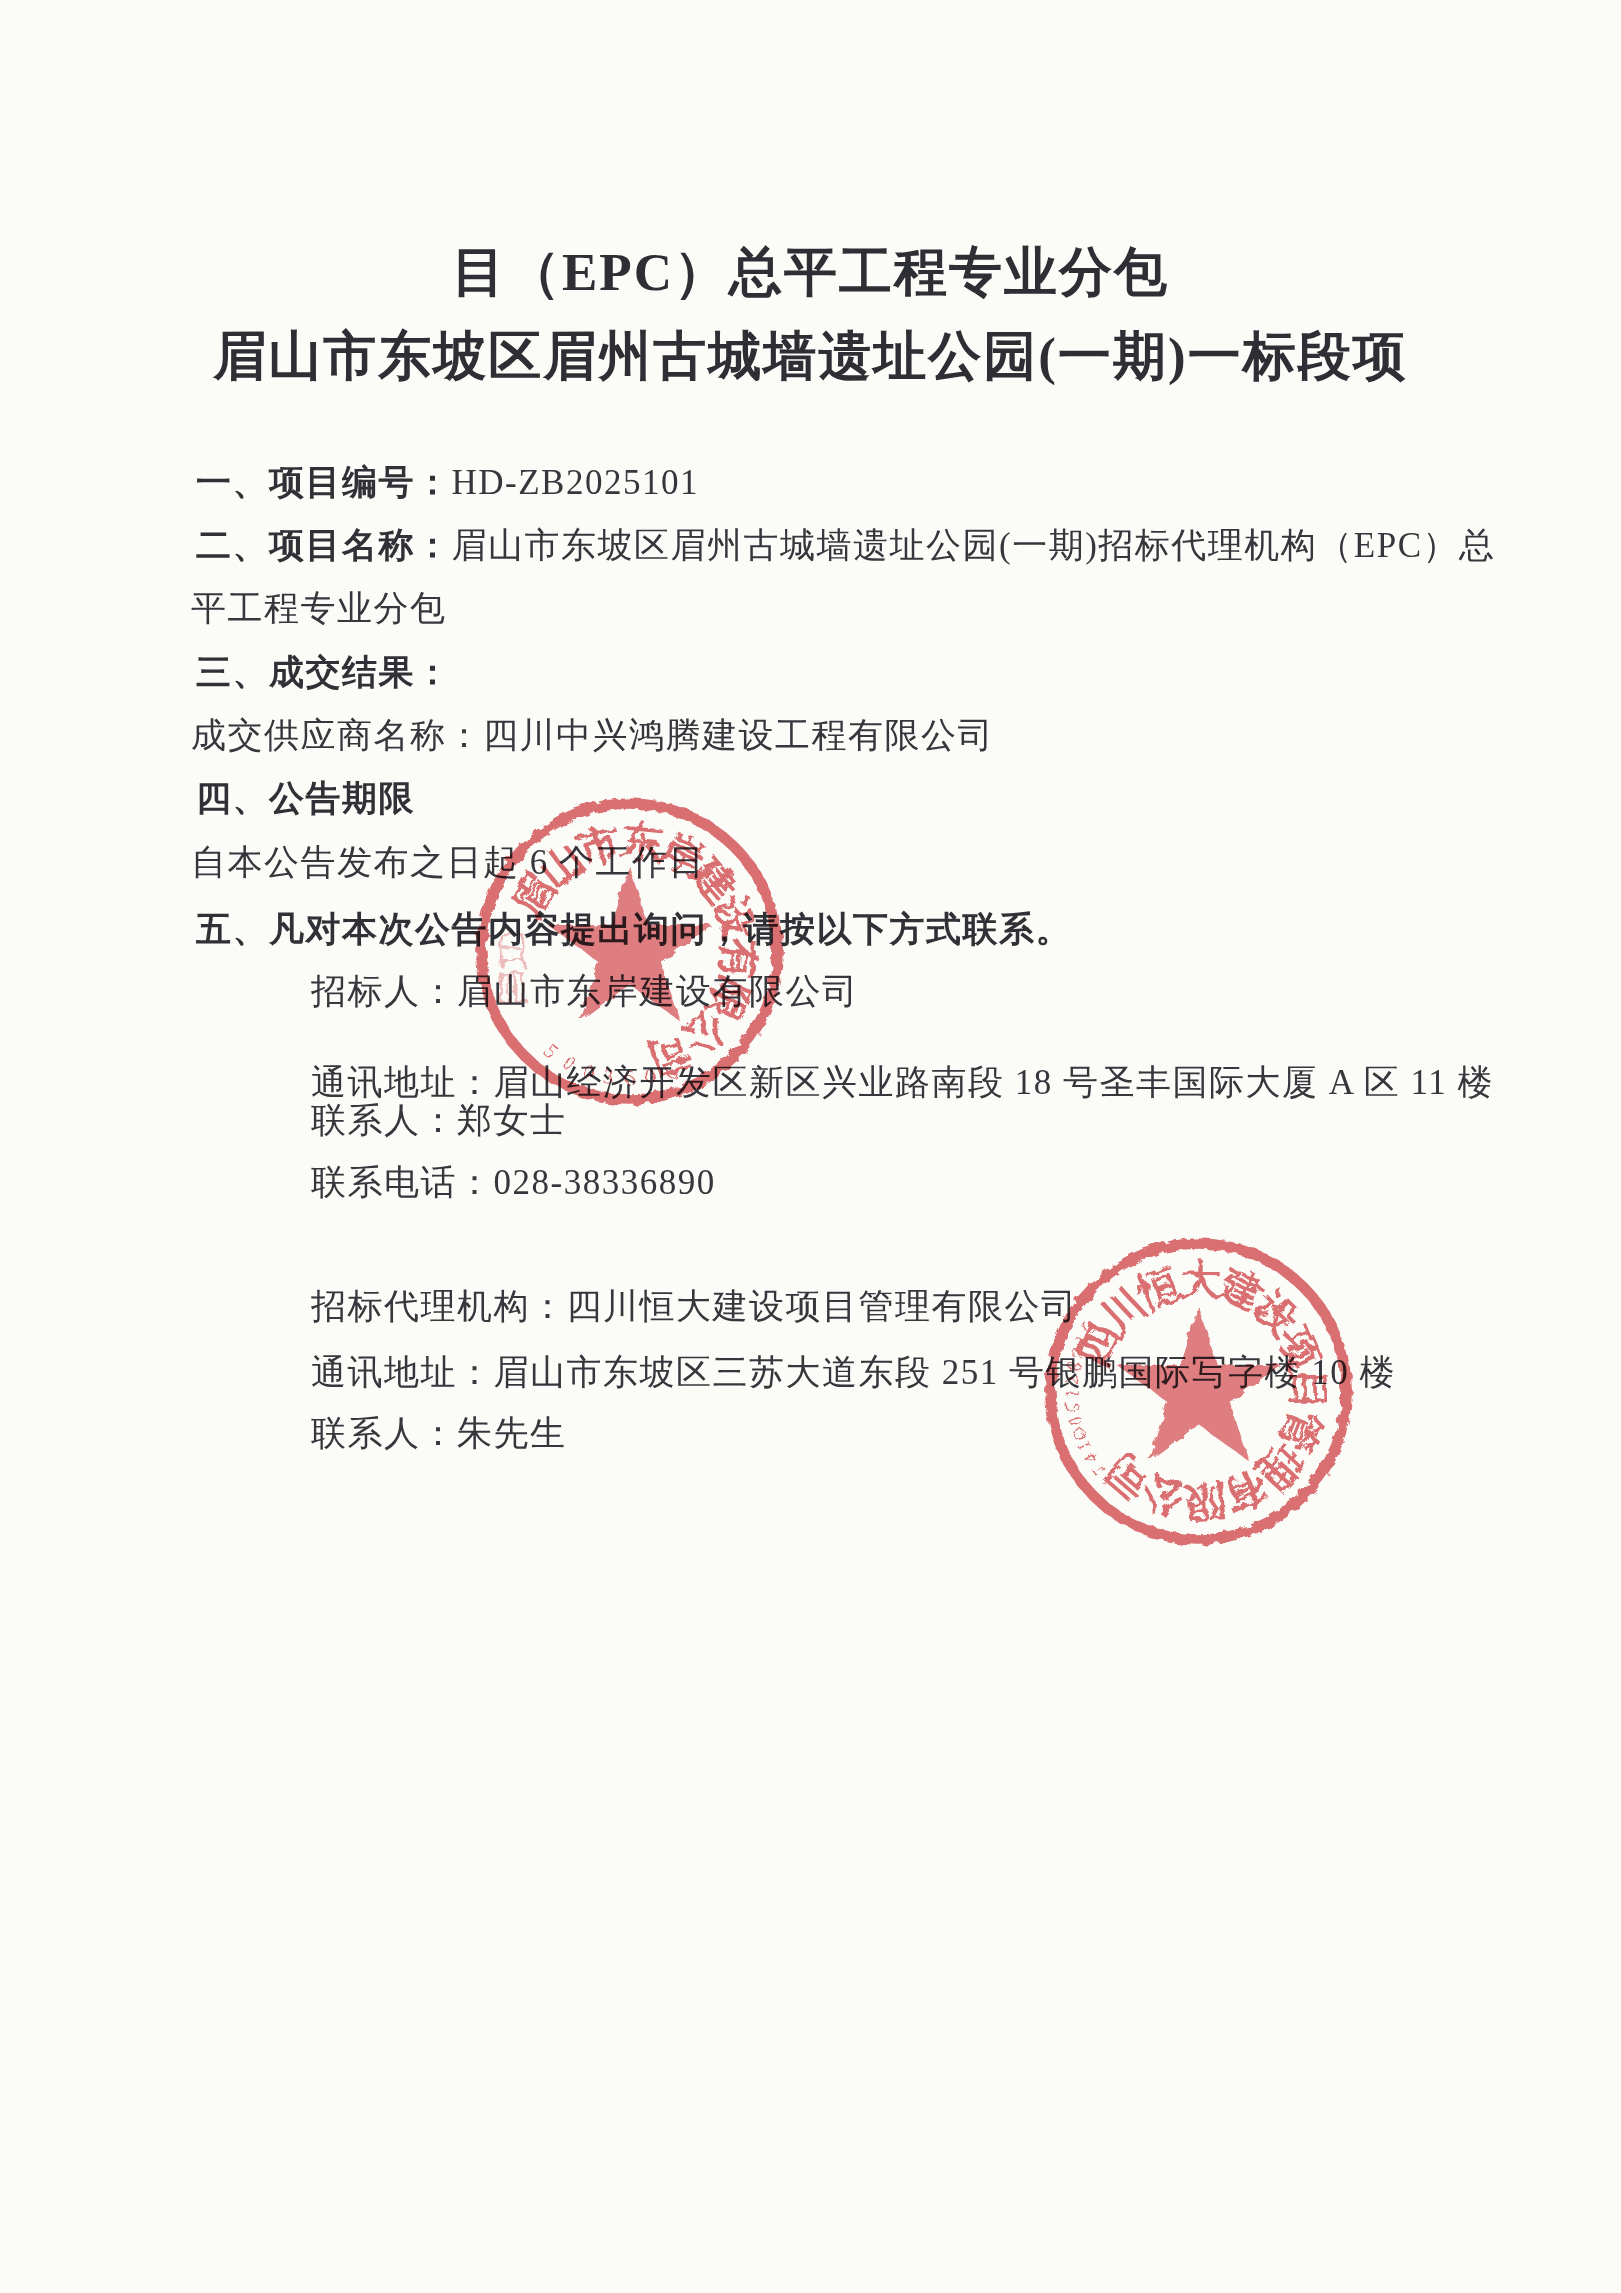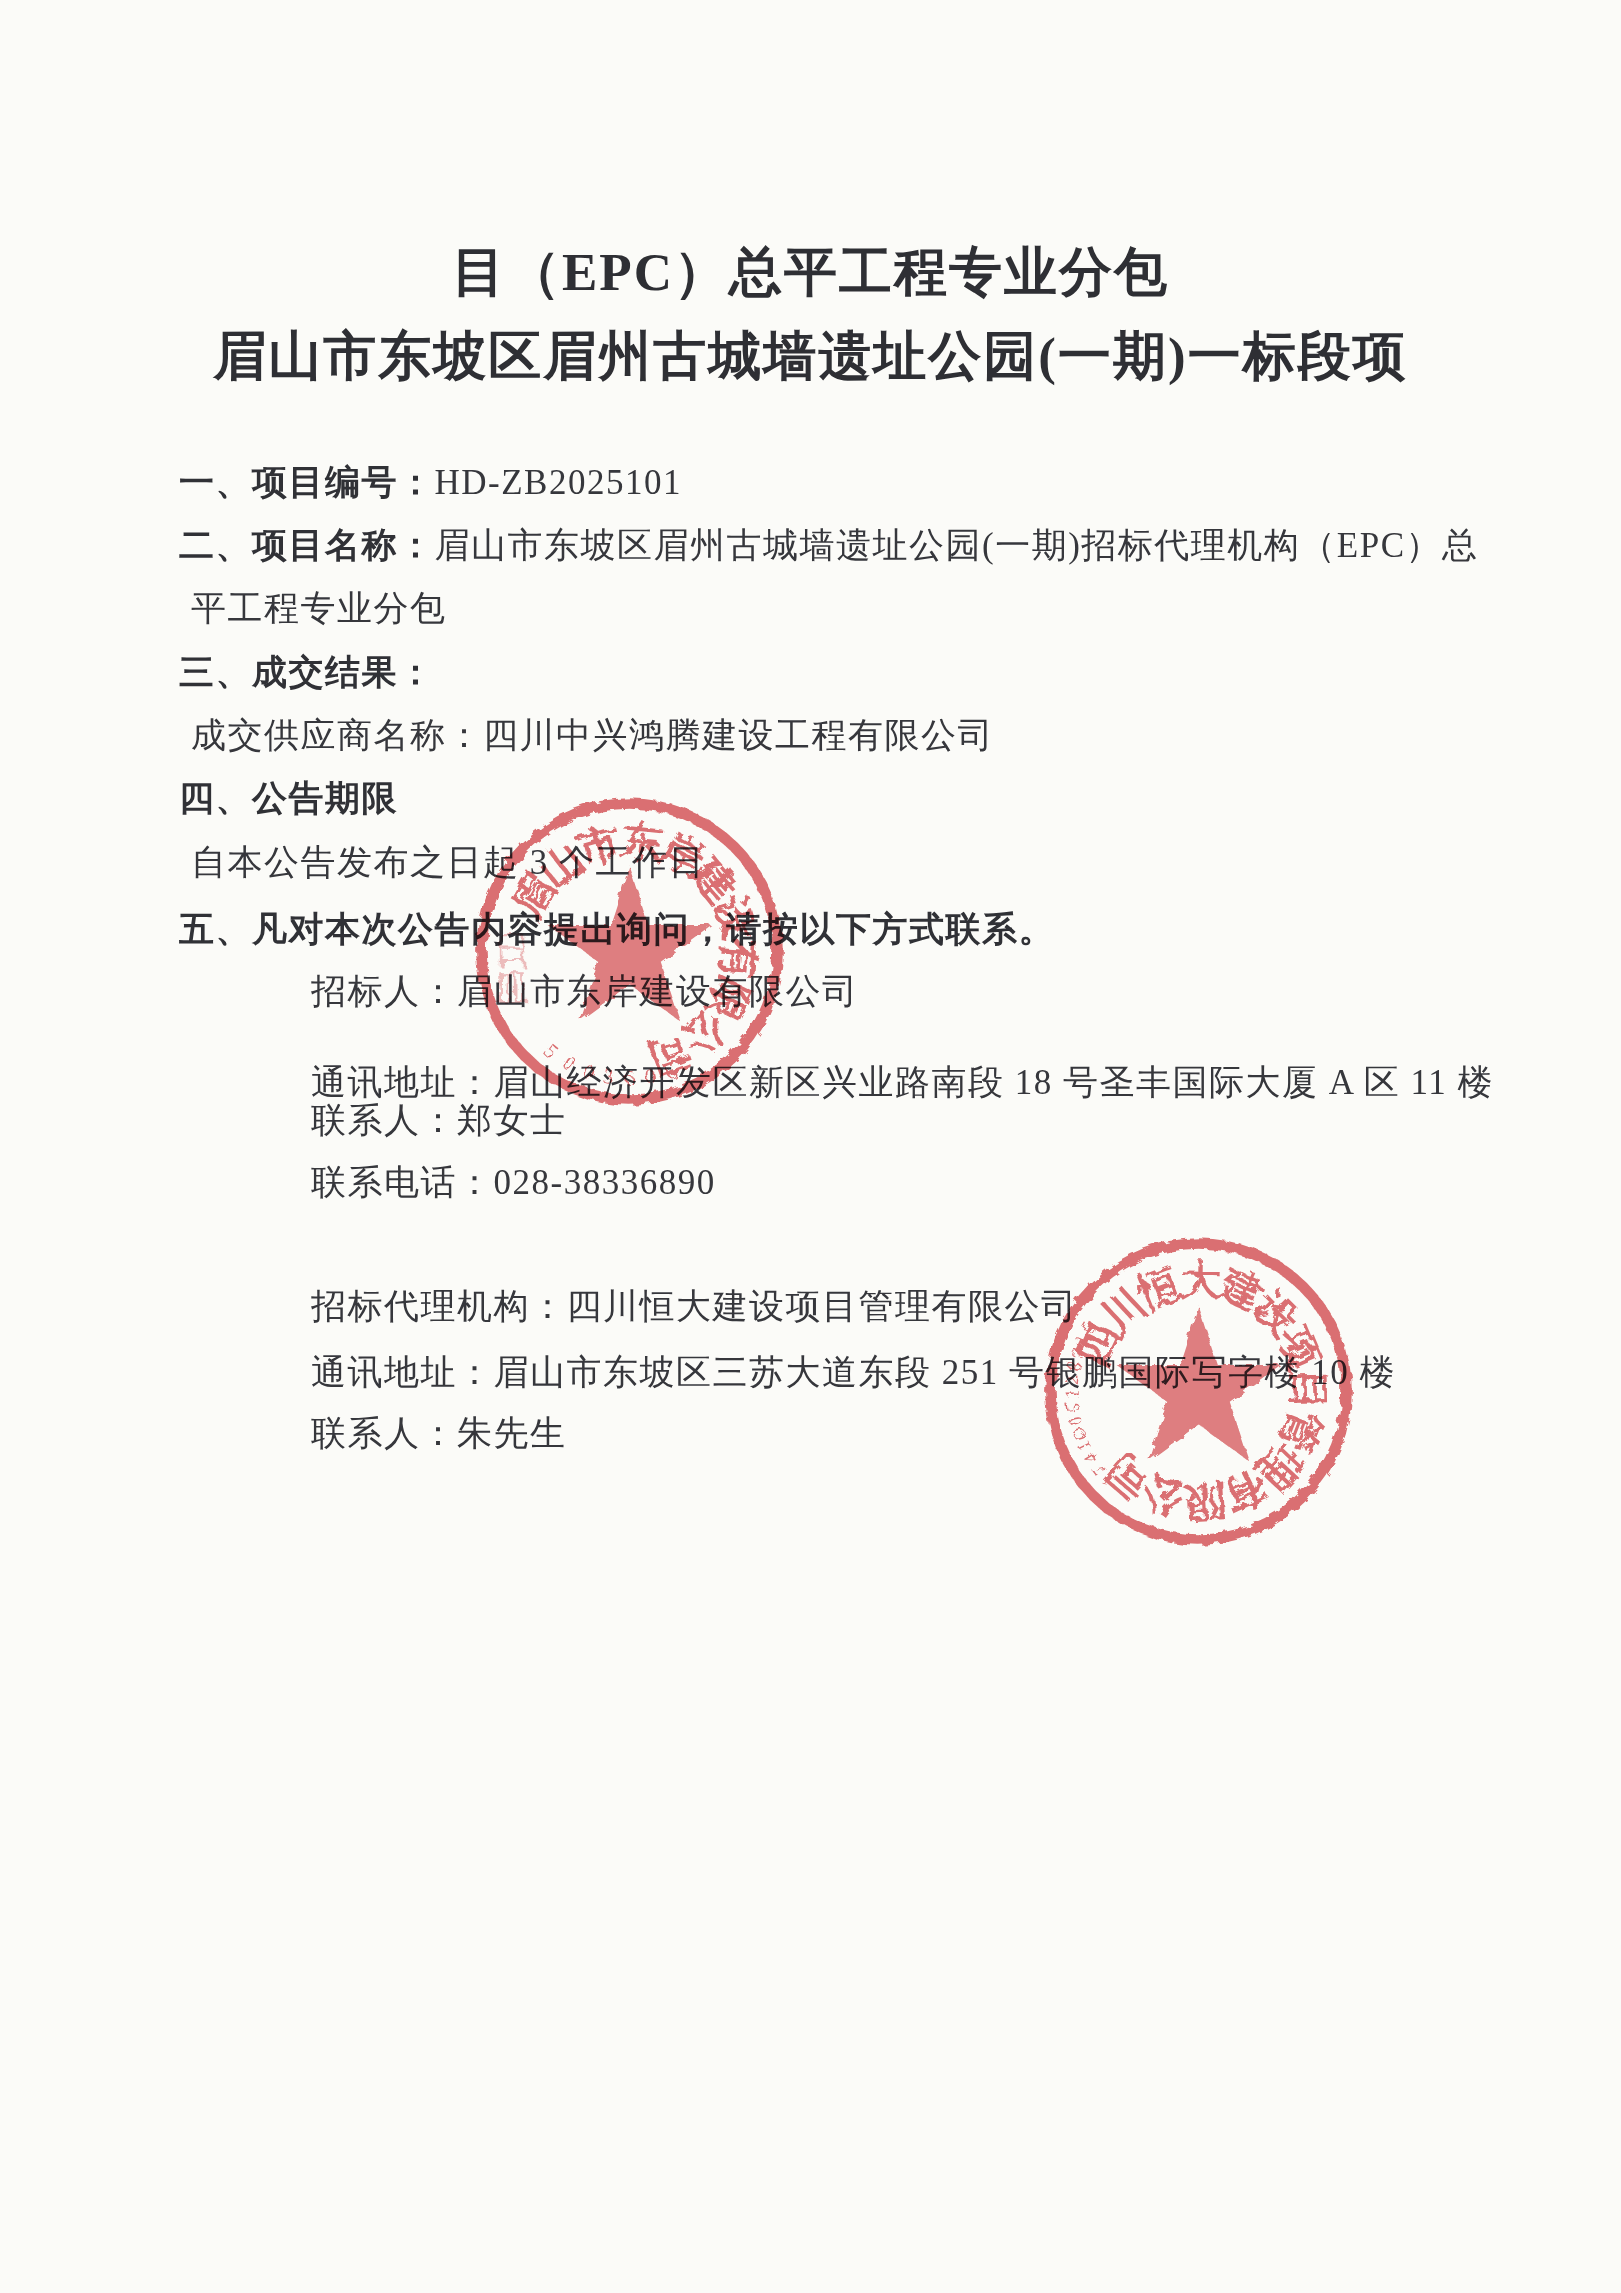--- a/index.html
+++ b/index.html
@@ -20,21 +20,21 @@
   }
   .title span{display:block;}
   .line{
     position:absolute;
     font-size:35px;line-height:43px;
     letter-spacing:1.5px;
     white-space:nowrap;
     color:#36373c;
   }
   .line .b{font-weight:bold;color:#303136;}
-  .sec{left:179px;}
+  .sec{left:196px;}
   .flush{left:191px;}
   .contact{left:311px;}
   .t0{top:461px;} .t1{top:524px;} .t2{top:587px;} .t3{top:651px;}
   .t4{top:714px;} .t5{top:777px;} .t6{top:841px;} .t7{top:908px;}
   .t8{top:970px;} .t9{top:1034px;margin-top:27px;} .t10{top:1099px;} .t11{top:1161px;}
   .t12{top:1285px;} .t13{top:1351px;} .t14{top:1412px;} .t15{top:1478px;}
   .stamp{
     position:absolute;width:329px;height:329px;
     mix-blend-mode:multiply;
     opacity:0.85;
@@ -59,21 +59,21 @@
   <div class="line sec t1"><span class="b">二、项目名称：</span><span>眉山市东坡区眉州古城墙遗址公园(一期)招标代理机构（EPC）总</span></div>
 
   <div class="line flush t2"><span>平工程专业分包</span></div>
 
   <div class="line sec t3"><span class="b">三、成交结果：</span></div>
 
   <div class="line flush t4"><span>成交供应商名称：四川中兴鸿腾建设工程有限公司</span></div>
 
   <div class="line sec t5"><span class="b">四、公告期限</span></div>
 
-  <div class="line flush t6"><span>自本公告发布之日起 3 个工作日</span></div>
+  <div class="line flush t6"><span>自本公告发布之日起 6 个工作日</span></div>
 
   <div class="line sec t7"><span class="b">五、凡对本次公告内容提出询问，请按以下方式联系。</span></div>
 
   <div class="line contact t8"><span>招标人：眉山市东岸建设有限公司</span></div>
 
   <div class="line contact t9"><span>通讯地址：眉山经济开发区新区兴业路南段 18 号圣丰国际大厦 A 区 11 楼</span></div>
 
   <div class="line contact t10"><span>联系人：郑女士</span></div>
 
   <div class="line contact t11"><span>联系电话：028-38336890</span></div>

